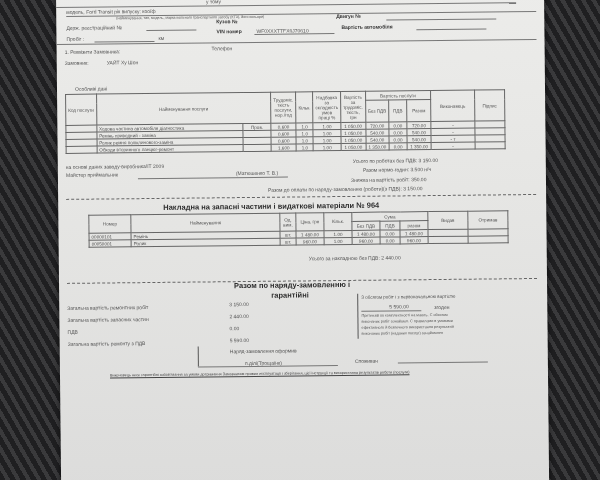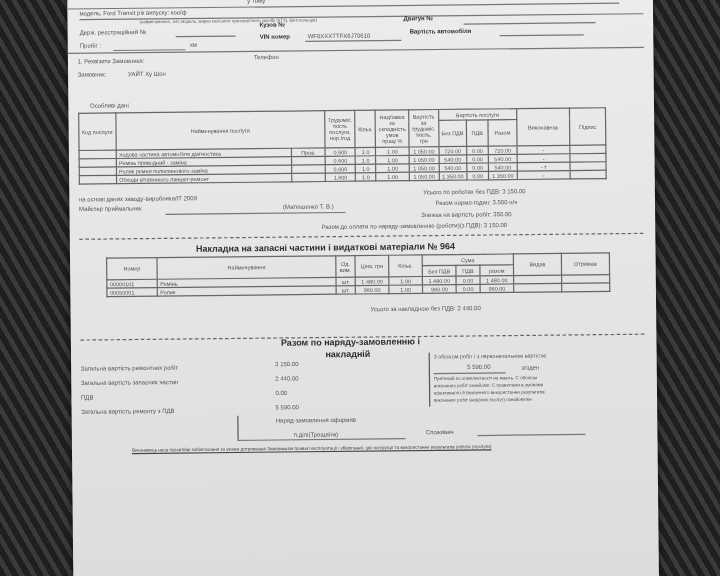--- a/index.html
+++ b/index.html
@@ -178,21 +178,21 @@
           <td>960.00</td>
           <td></td>
           <td></td>
         </tr>
   </tbody>
     </table>
   <div class="t" style="left:250px;top:264px">Усього за накладною без ПДВ: 2 440.00</div>
 
   <div class="dash" style="left:8px;top:289px;width:470px"></div>
   <div class="t h1" style="left:175px;top:289px">Разом по наряду-замовленню і</div>
-  <div class="t h1" style="left:212px;top:299px">накладній</div>
+  <div class="t h1" style="left:212px;top:299px">гарантійні</div>
   <div class="t" style="left:8px;top:311px">Загальна вартість ремонтних робіт</div>
   <div class="t" style="left:170px;top:309px">3 150.00</div>
   <div class="t" style="left:8px;top:323px">Загальна вартість запасних частин</div>
   <div class="t" style="left:170px;top:321px">2 440.00</div>
   <div class="t" style="left:8px;top:335px">ПДВ</div>
   <div class="t" style="left:170px;top:333px">0.00</div>
   <div class="t" style="left:8px;top:347px">Загальна вартість ремонту з ПДВ</div>
   <div class="t" style="left:170px;top:345px">5 590.00</div>
 
   <div class="vline" style="left:298px;top:303px;height:45px"></div>

